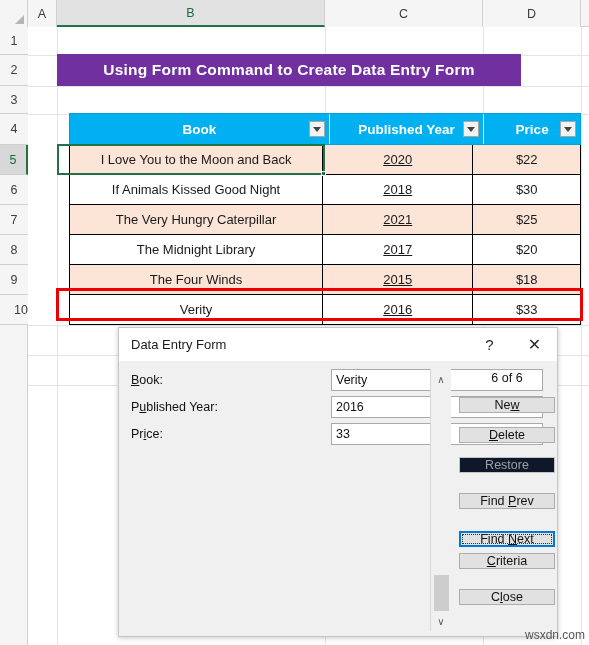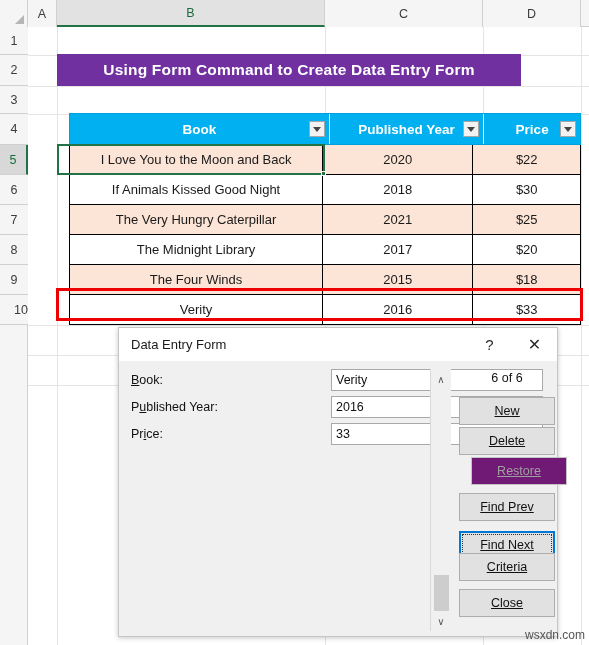--- a/index.html
+++ b/index.html
@@ -102,21 +102,21 @@
   }
 
   .trow { display: flex; height: 30px; }
   .td {
     display: flex; align-items: center; justify-content: center;
     font-size: 13px; color: #1a1a1a;
     border: 1px solid #000000;
     border-top: none;
   }
   .td-book { width: 266px; border-right: none; }
-  .td-year { width: 158px; border-right: none; }
+  .td-year { width: 158px; border-right: none; text-decoration: underline; }
   .td-price { width: 114px; }
   .trow.shaded .td { background: #FCE4D6; }
   .trow.plain  .td { background: #ffffff; }
 
   
   .active-cell-outline {
     position: absolute; left: 57px; top: 144px;
     width: 268px; height: 31px;
     border: 2px solid #217346; pointer-events: none;
   }
@@ -190,27 +190,27 @@
     position: absolute; left: 3px; width: 15px;
     top: 206px; height: 36px; background: #cdcdcd;
   }
 
   .counter {
     position: absolute; left: 340px; top: 10px; width: 96px;
     text-align: center; font-size: 12.5px; color: #111111;
   }
 
   .dbtn {
-    position: absolute; left: 340px; width: 96px; height: 28px;
+    position: absolute; left: 340px; width: 96px; height: 16px;
     background: #e1e1e1; border: 1px solid #adadad;
     display: flex; align-items: center; justify-content: center;
-    font-size: 12.5px; color: #111111; cursor: default; text-decoration: underline;
+    font-size: 12.5px; color: #111111; cursor: default;
   }
   .dbtn u { text-decoration: underline; }
-  .dbtn.disabled { color: #a0a0a0; border-color: #c4c4c4; background: #701a75; margin-left: 12px; }
+  .dbtn.disabled { color: #a0a0a0; border-color: #c4c4c4; background: #0f172a; }
   .dbtn.focused {
     border: 2px solid #0078d7; background: #e1e1e1;
   }
   .dbtn.focused .focus-ring {
     position: absolute; left: 1px; top: 1px; right: 1px; bottom: 1px;
     border: 1px dotted #333333;
   }
 
   .watermark {
     position: absolute; right: 4px; bottom: 3px;

